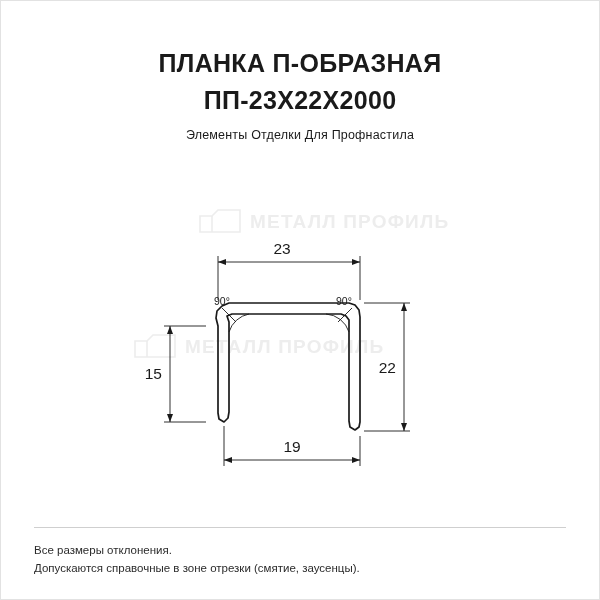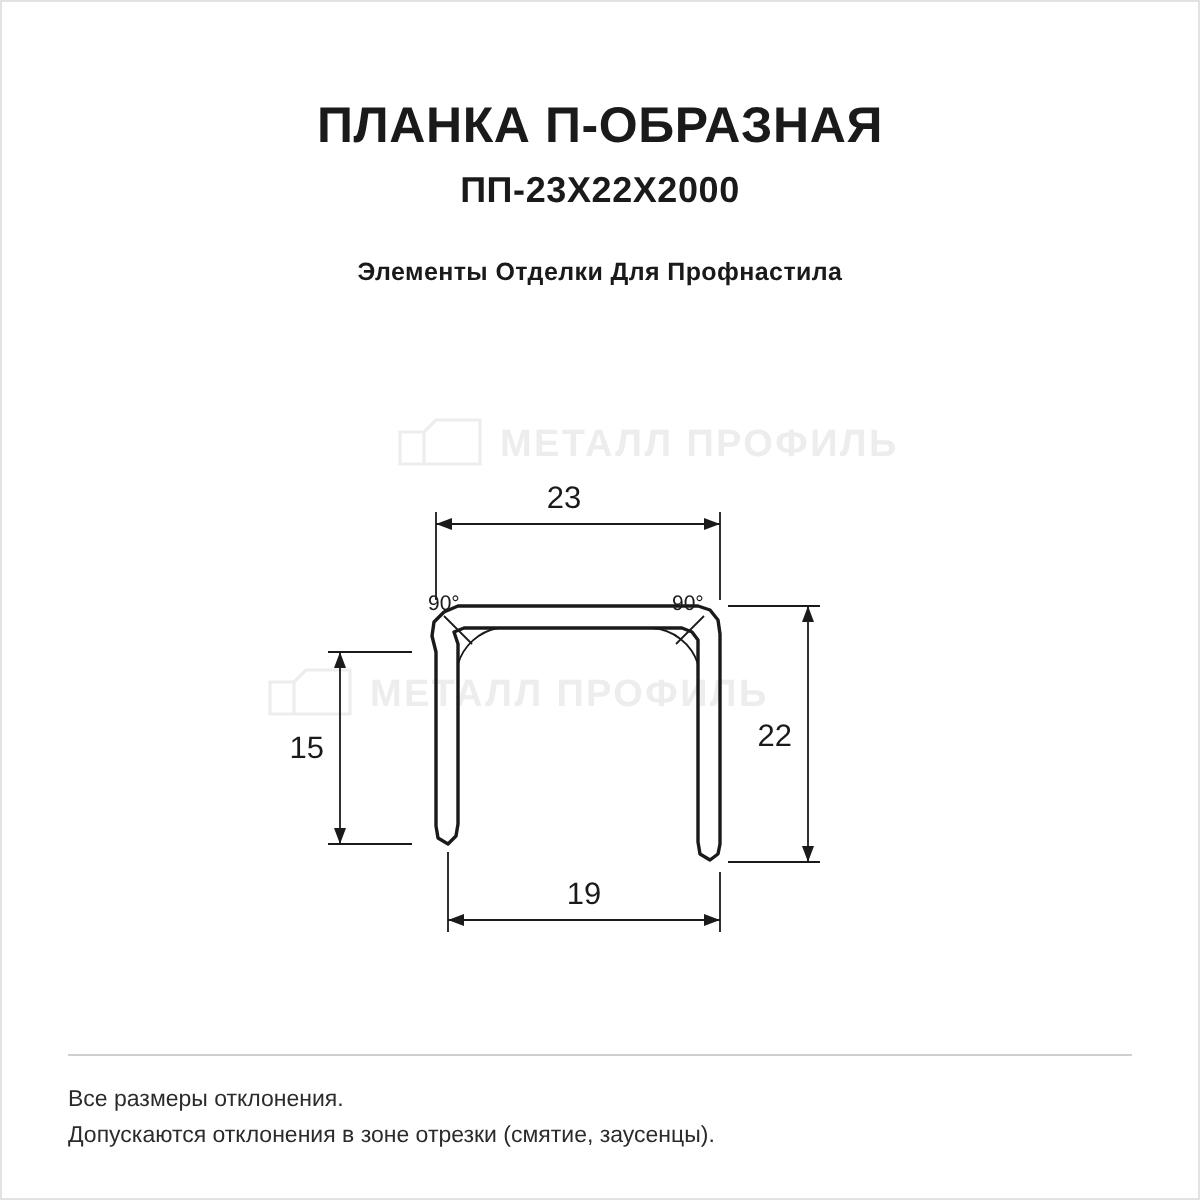--- a/index.html
+++ b/index.html
@@ -30,31 +30,31 @@
     text-align: center;
   }
   .title1 {
     font-size: 25px;
     font-weight: bold;
     letter-spacing: 0.3px;
     line-height: 1.22;
     white-space: nowrap;
   }
   .title2 {
-    font-size: 18px;
+    font-size: 25px;
     font-weight: bold;
     letter-spacing: 0.3px;
     line-height: 1.22;
     margin-top: 6px;
     white-space: nowrap;
   }
   .subtitle {
     font-size: 12.5px;
-    font-weight: bold;
-    margin-top: 23px;
+    font-weight: normal;
+    margin-top: 13px;
     letter-spacing: 0.2px;
     white-space: nowrap;
   }
   .drawing {
     position: absolute;
     left: 0;
     top: 150px;
     width: 600px;
     height: 370px;
   }
@@ -232,14 +232,14 @@
       <polygon points="360,310 352,307 352,313" fill="#1a1a1a"></polygon>
       <text class="dimtxt" x="292" y="302" text-anchor="middle">19</text>
     </g>
 
   </svg>
 </div>
 
 <div class="footer">
   <div class="divider"></div>
   <div class="footline">Все размеры отклонения.</div>
-  <div class="footline">Допускаются отклонения в зоне отрезки (смятие, заусенцы).</div>
+  <div class="footline">Допускаются справочные в зоне отрезки (смятие, заусенцы).</div>
 </div>
 
 </body></html>

